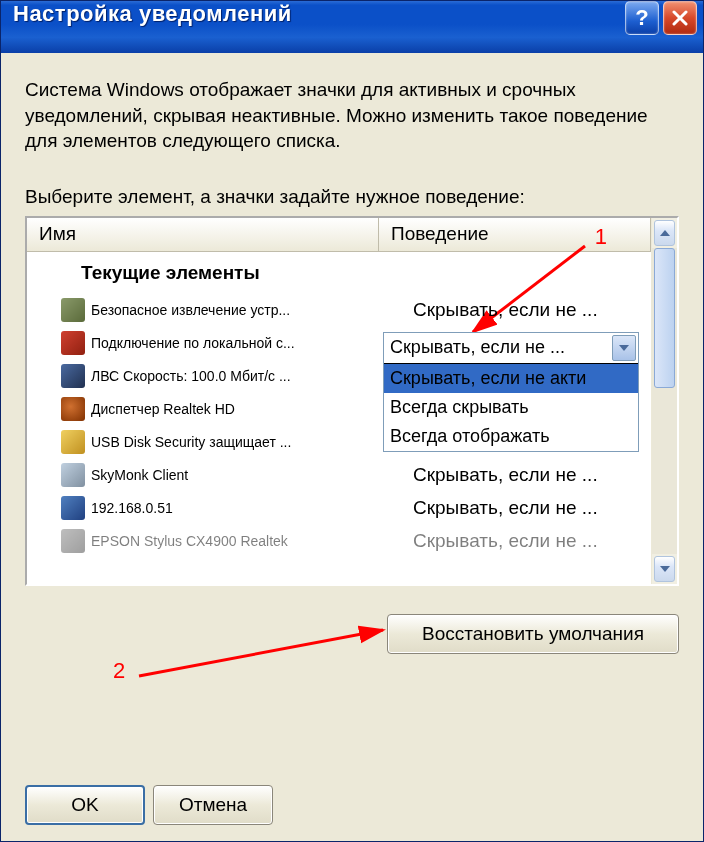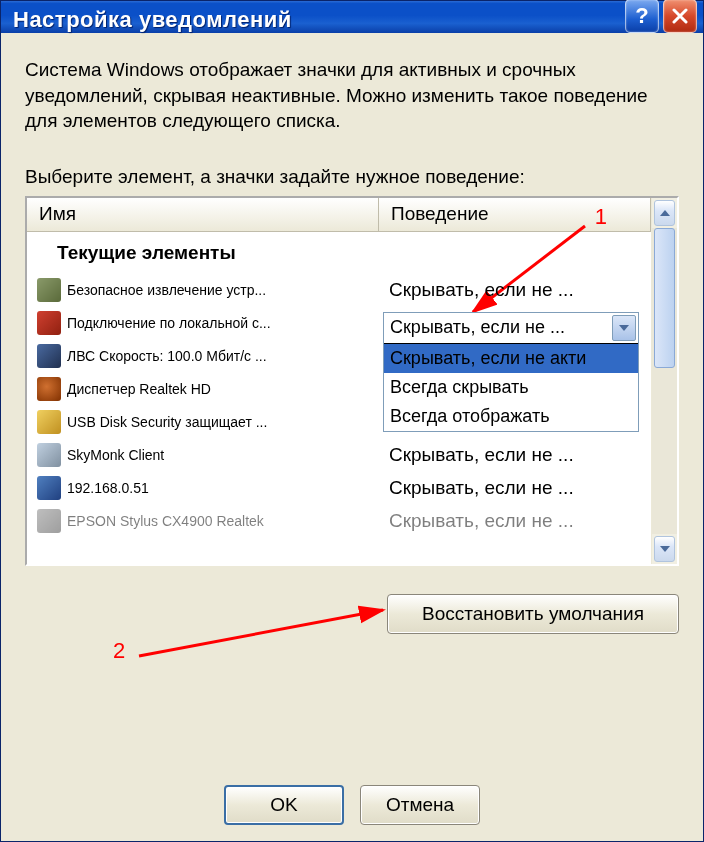--- a/index.html
+++ b/index.html
@@ -1,37 +1,37 @@
 <!DOCTYPE html>
 <html><head>
 <meta charset="utf-8">
 <style>
 * { box-sizing: border-box; margin: 0; padding: 0; }
 body { font-family: "Tahoma", sans-serif; font-size: 18px; background: #fff; width: 704px; height: 842px; overflow: hidden; position: relative; }
 
 .window { width: 704px; height: 842px; border: 1px solid #0a246a; background: #ece9d8; display: flex; flex-direction: column; }
 
-.titlebar { height: 32px; background: linear-gradient(to bottom, #2a6bd6 0%, #0b50c8 8%, #0b50c8 45%, #1a60d0 70%, #0a3fa8 100%); display: flex; align-items: flex-end; padding: 0 6px 0 12px; color: #fff; font-weight: bold; font-size: 22px; }
+.titlebar { height: 52px; background: linear-gradient(to bottom, #2a6bd6 0%, #0b50c8 8%, #0b50c8 45%, #1a60d0 70%, #0a3fa8 100%); display: flex; align-items: flex-start; padding: 0 6px 0 12px; color: #fff; font-weight: bold; font-size: 22px; }
 .titlebar .title { flex: 1; text-shadow: 1px 1px 1px #00206a; letter-spacing: 0.5px; }
 .titlebar .tbtn { width: 34px; height: 34px; margin-left: 4px; border-radius: 5px; display: flex; align-items: center; justify-content: center; font-weight: bold; font-size: 22px; color: #fff; border: 1px solid rgba(255,255,255,0.6); box-shadow: inset 0 0 2px rgba(255,255,255,0.5); }
 .tbtn.help { background: linear-gradient(to bottom, #7ba9f0, #1d5fd0 60%, #0a3fa8); }
 .tbtn.close { background: linear-gradient(to bottom, #f09070, #d6482a 50%, #b02a10); }
 
 .content { flex: 1; padding: 24px 24px 16px 24px; display: flex; flex-direction: column; color: #000; }
 .desc { line-height: 1.35; font-size: 19px; }
 .instr { margin-top: 32px; font-size: 19px; }
 
 .listbox { margin-top: 8px; border: 2px inset #fff; background: #fff; height: 370px; display: flex; position: relative; }
 .listbox .cols { flex: 1; display: flex; flex-direction: column; overflow: hidden; position: relative; }
 .headers { height: 34px; display: flex; background: linear-gradient(to bottom, #ffffff, #ece9d8); border-bottom: 1px solid #c0bcaa; position: relative; }
 .headers .hcell { padding: 5px 12px; border-right: 1px solid #c0bcaa; font-size: 19px; }
 .hcell.name { width: 352px; }
 .hcell.behavior { flex: 1; }
 
-.rows { flex: 1; overflow: hidden; position: relative; }
+.rows { flex: 1; overflow: hidden; position: relative; padding-left: 24px; }
 .section-label { font-weight: bold; font-size: 19px; padding: 10px 0 10px 30px; }
 .row { display: flex; align-items: center; height: 33px; padding-left: 10px; }
 .row .icon { width: 24px; height: 24px; margin-right: 6px; flex-shrink: 0; border-radius: 3px; }
 .row .name { width: 312px; font-size: 14px; white-space: nowrap; overflow: hidden; }
 .row .behavior { flex: 1; font-size: 19px; white-space: nowrap; overflow: hidden; padding-left: 10px; }
 
 .row .behavior.clipped { overflow: hidden; text-overflow: clip; }
 
 .combo { position: absolute; left: 356px; top: 80px; width: 256px; background: #fff; border: 1px solid #7f9db9; }
 .combo .combo-sel { height: 30px; display: flex; align-items: center; padding: 0 6px; position: relative; font-size: 18px; }
@@ -42,21 +42,21 @@
 .combo-list .opt.selected { background: #316ac5; color: #000000; }
 
 .scrollbar { width: 26px; background: #f1efe2; border-left: 1px solid #ece9d8; display: flex; flex-direction: column; }
 .scrollbar .sbtn { height: 26px; background: linear-gradient(to bottom, #fff, #dbe6f8 40%, #cbd9ed); border: 1px solid #b0c4de; border-radius: 3px; margin: 2px; display: flex; align-items: center; justify-content: center; }
 .scrollbar .track { flex: 1; background: #eae7d8; position: relative; }
 .scrollbar .thumb { position: absolute; left: 2px; right: 2px; top: 0; height: 140px; background: linear-gradient(to right, #dbe6f8, #bcd2f0); border: 1px solid #8aa9d6; border-radius: 3px; }
 
 .restore-row { margin-top: 28px; display: flex; justify-content: flex-end; position: relative; height: 44px; }
 .btn { background: linear-gradient(to bottom, #ffffff, #ece9d8 50%, #e0dcc8); border: 1px solid #8a867a; border-radius: 4px; font-size: 19px; padding: 6px 18px; font-family: inherit; box-shadow: 0 0 0 1px #fff inset; }
 .btn.restore { width: 292px; height: 40px; }
-.footer { margin-top: auto; display: flex; justify-content: center; gap: 16px; padding-top: 40px; }
+.footer { margin-top: auto; display: flex; justify-content: flex-start; gap: 8px; padding-top: 40px; }
 .btn.ok { width: 120px; height: 40px; border: 2px solid #3a6ea5; }
 .btn.cancel { width: 120px; height: 40px; }
 
 
 .ann-1 { position: absolute; right: 44px; top: 6px; color: #ff0000; font-size: 22px; font-weight: normal; font-family: Arial, sans-serif; }
 .arrow1 svg, .arrow2 svg { display: block; }
 .arrow1 { position: absolute; left: 440px; top: 26px; pointer-events: none; }
 .arrow2 { position: absolute; left: 110px; top: 0px; pointer-events: none; }
 .ann-2 { position: absolute; left: 88px; top: 44px; color: #ff0000; font-size: 22px; font-family: Arial, sans-serif; }
 

